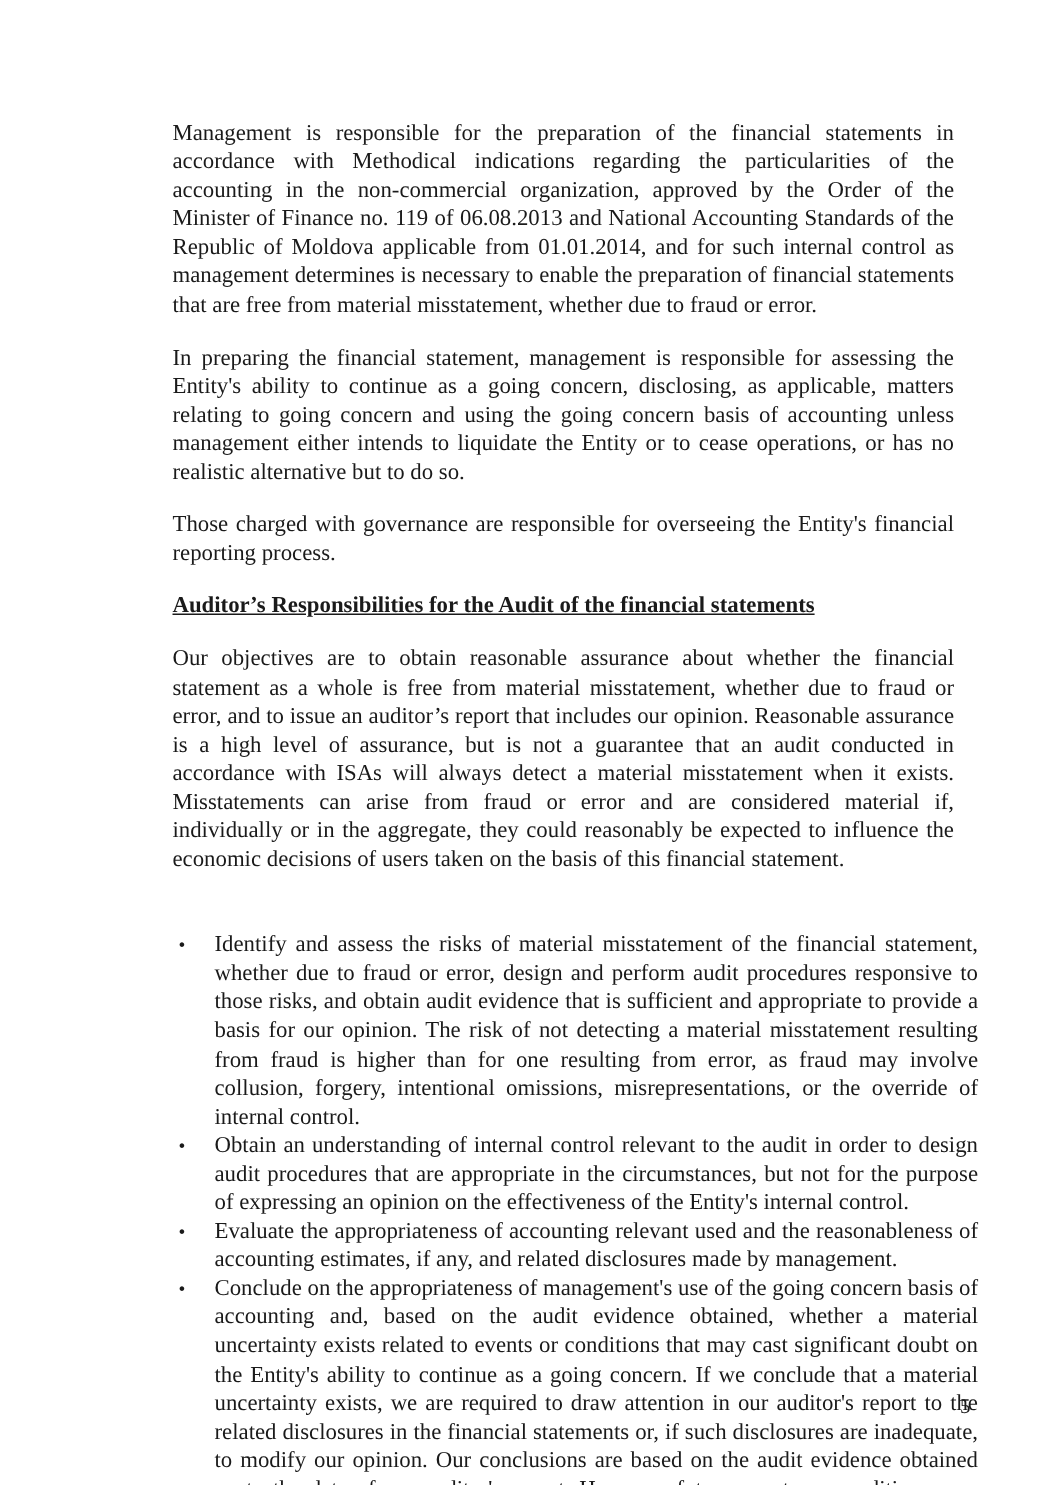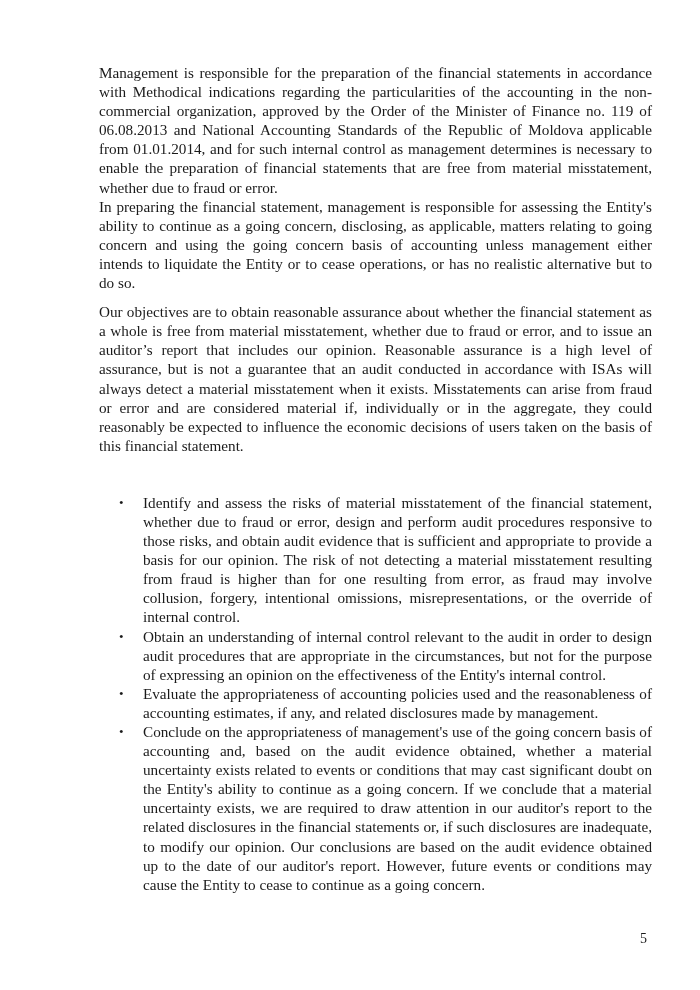--- a/index.html
+++ b/index.html
@@ -3,21 +3,21 @@
 <meta charset="utf-8">
 <style>
   html, body { margin: 0; padding: 0; background: #ffffff; }
   body { width: 700px; height: 990px; position: relative; overflow: hidden; }
   .page {
     position: absolute; left: 99px; top: 63px; width: 553px;
     font-family: "Liberation Serif", "DejaVu Serif", serif;
     font-size: 15.2px; line-height: 19.1px; color: #1a1a1a;
     text-align: justify;
   }
-  .page p { margin: 0; }
+  .page p { margin: 16px; }
   .gap { margin-top: 8px !important; }
   .heading {
     font-weight: bold; text-decoration: underline; text-align: left;
     margin-top: 9px !important;
   }
   .after-heading { margin-top: 10px !important; }
   ul.bullets { list-style: none; margin: 38px 0 0 0; padding: 0; }
   ul.bullets li { position: relative; padding-left: 44px; }
   ul.bullets li .bullet {
     position: absolute; left: 20px; top: 0; font-size: 13px;
@@ -27,36 +27,38 @@
     font-family: "Liberation Serif", "DejaVu Serif", serif;
     font-size: 14px; color: #1a1a1a;
   }
 </style>
 </head>
 <body>
 
 <div class="page">
   <p>Management is responsible for the preparation of the financial statements in accordance with Methodical indications regarding the particularities of the accounting in the non-commercial organization, approved by the Order of the Minister of Finance no. 119 of 06.08.2013 and National Accounting Standards of the Republic of Moldova applicable from 01.01.2014, and for such internal control as management determines is necessary to enable the preparation of financial statements that are free from material misstatement, whether due to fraud or error.</p>
   <p>In preparing the financial statement, management is responsible for assessing the Entity's ability to continue as a going concern, disclosing, as applicable, matters relating to going concern and using the going concern basis of accounting unless management either intends to liquidate the Entity or to cease operations, or has no realistic alternative but to do so.</p>
+  <p class="gap">Those charged with governance are responsible for overseeing the Entity's financial reporting process.</p>
 
+  <p class="heading">Auditor’s Responsibilities for the Audit of the financial statements</p>
 
   <p class="after-heading">Our objectives are to obtain reasonable assurance about whether the financial statement as a whole is free from material misstatement, whether due to fraud or error, and to issue an auditor’s report that includes our opinion. Reasonable assurance is a high level of assurance, but is not a guarantee that an audit conducted in accordance with ISAs will always detect a material misstatement when it exists. Misstatements can arise from fraud or error and are considered material if, individually or in the aggregate, they could reasonably be expected to influence the economic decisions of users taken on the basis of this financial statement.</p>
 
   <ul class="bullets">
     <li>
       <span class="bullet">•</span>
       <span>Identify and assess the risks of material misstatement of the financial statement, whether due to fraud or error, design and perform audit procedures responsive to those risks, and obtain audit evidence that is sufficient and appropriate to provide a basis for our opinion. The risk of not detecting a material misstatement resulting from fraud is higher than for one resulting from error, as fraud may involve collusion, forgery, intentional omissions, misrepresentations, or the override of internal control.</span>
     </li>
     <li>
       <span class="bullet">•</span>
       <span>Obtain an understanding of internal control relevant to the audit in order to design audit procedures that are appropriate in the circumstances, but not for the purpose of expressing an opinion on the effectiveness of the Entity's internal control.</span>
     </li>
     <li>
       <span class="bullet">•</span>
-      <span>Evaluate the appropriateness of accounting policies used and the reasonableness of accounting estimates, if any, and related disclosures made by management.</span>
+      <span>Evaluate the appropriateness of accounting relevant used and the reasonableness of accounting estimates, if any, and related disclosures made by management.</span>
     </li>
     <li>
       <span class="bullet">•</span>
       <span>Conclude on the appropriateness of management's use of the going concern basis of accounting and, based on the audit evidence obtained, whether a material uncertainty exists related to events or conditions that may cast significant doubt on the Entity's ability to continue as a going concern. If we conclude that a material uncertainty exists, we are required to draw attention in our auditor's report to the related disclosures in the financial statements or, if such disclosures are inadequate, to modify our opinion. Our conclusions are based on the audit evidence obtained up to the date of our auditor's report. However, future events or conditions may cause the Entity to cease to continue as a going concern.</span>
     </li>
   </ul>
 </div>
 
 <div class="page-number">5</div>
 

